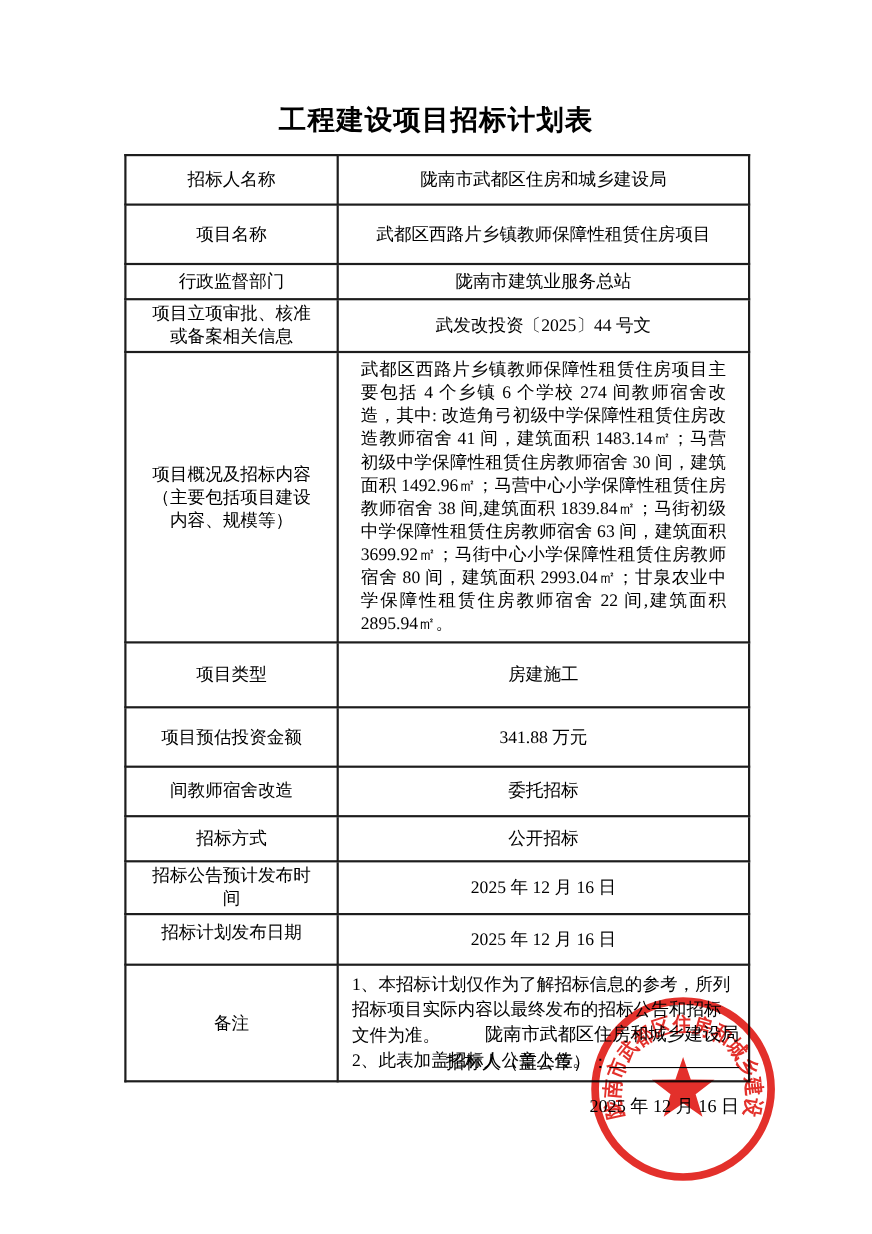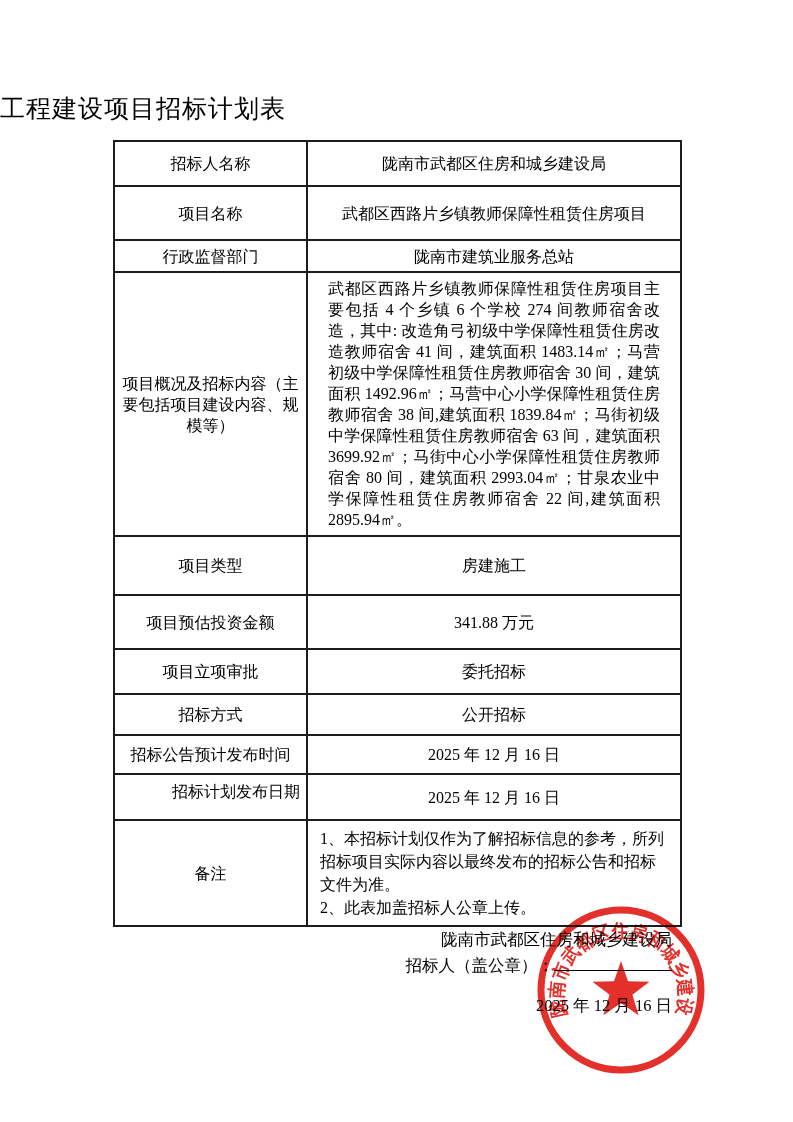--- a/index.html
+++ b/index.html
@@ -3,32 +3,32 @@
 <meta charset="utf-8">
 <style>
   html,body{margin:0;padding:0;background:#ffffff;}
   .page{
     position:relative;width:793px;height:1122px;background:#ffffff;
     font-family:"Liberation Serif","DejaVu Serif",serif;color:#000;
     overflow:hidden;
   }
   .title{
     position:absolute;top:92px;left:0;right:0;margin:0;
-    text-align:left;font-size:25px;font-weight:normal;letter-spacing:1px;
+    text-align:center;font-size:25px;font-weight:bold;letter-spacing:1px;
   }
   table.plan{
     position:absolute;left:113px;top:140px;width:567px;
     border-collapse:collapse;table-layout:fixed;
   }
   table.plan td{
-    border:2px solid #1d1d1d;font-size:16px;padding:2px 6px;
+    border:2px solid #1d1d1d;font-size:16px;padding:2px 19px;
     vertical-align:middle;line-height:21px;
   }
   td.lbl{text-align:center;}
-  td.lbl.top{vertical-align:top;padding-top:6px;text-align:right;}
+  td.lbl.top{vertical-align:top;padding-top:6px;}
   td.val{text-align:center;}
   td.val.long{text-align:justify;padding:5px 20px;line-height:21px;}
   td.val.remark{text-align:left;white-space:pre-line;line-height:23px;padding:6px 12px;}
   .f-org{position:absolute;top:929px;right:121px;font-size:16.5px;}
   .f-sign{position:absolute;top:955px;right:121px;font-size:16.5px;white-space:nowrap;}
   .sig-underline{
     display:inline-block;width:118px;height:14px;
     border-bottom:1.6px solid #000;vertical-align:baseline;
   }
   .f-date{position:absolute;top:995px;right:121px;font-size:16.5px;}
@@ -59,34 +59,38 @@
         <td class="val">陇南市武都区住房和城乡建设局</td>
       </tr>
       <tr style="height:54px">
         <td class="lbl">项目名称</td>
         <td class="val">武都区西路片乡镇教师保障性租赁住房项目</td>
       </tr>
       <tr style="height:32px">
         <td class="lbl">行政监督部门</td>
         <td class="val">陇南市建筑业服务总站</td>
       </tr>
+      <tr style="height:48px">
+        <td class="lbl">项目立项审批、核准或备案相关信息</td>
+        <td class="val">武发改投资〔2025〕44 号文</td>
+      </tr>
       <tr style="height:232px">
         <td class="lbl">项目概况及招标内容（主要包括项目建设内容、规模等）</td>
         <td class="val long">武都区西路片乡镇教师保障性租赁住房项目主要包括 4 个乡镇 6 个学校 274 间教师宿舍改造，其中: 改造角弓初级中学保障性租赁住房改造教师宿舍 41 间，建筑面积 1483.14㎡；马营初级中学保障性租赁住房教师宿舍 30 间，建筑面积 1492.96㎡；马营中心小学保障性租赁住房教师宿舍 38 间,建筑面积 1839.84㎡；马街初级中学保障性租赁住房教师宿舍 63 间，建筑面积 3699.92㎡；马街中心小学保障性租赁住房教师宿舍 80 间，建筑面积 2993.04㎡；甘泉农业中学保障性租赁住房教师宿舍 22 间,建筑面积 2895.94㎡。</td>
       </tr>
       <tr style="height:59px">
         <td class="lbl">项目类型</td>
         <td class="val">房建施工</td>
       </tr>
       <tr style="height:54px">
         <td class="lbl">项目预估投资金额</td>
         <td class="val">341.88 万元</td>
       </tr>
       <tr style="height:45px">
-        <td class="lbl">项目立项审批</td>
+        <td class="lbl">间教师宿舍改造</td>
         <td class="val">委托招标</td>
       </tr>
       <tr style="height:41px">
         <td class="lbl">招标方式</td>
         <td class="val">公开招标</td>
       </tr>
       <tr style="height:39px">
         <td class="lbl">招标公告预计发布时间</td>
         <td class="val">2025 年 12 月 16 日</td>
       </tr>

